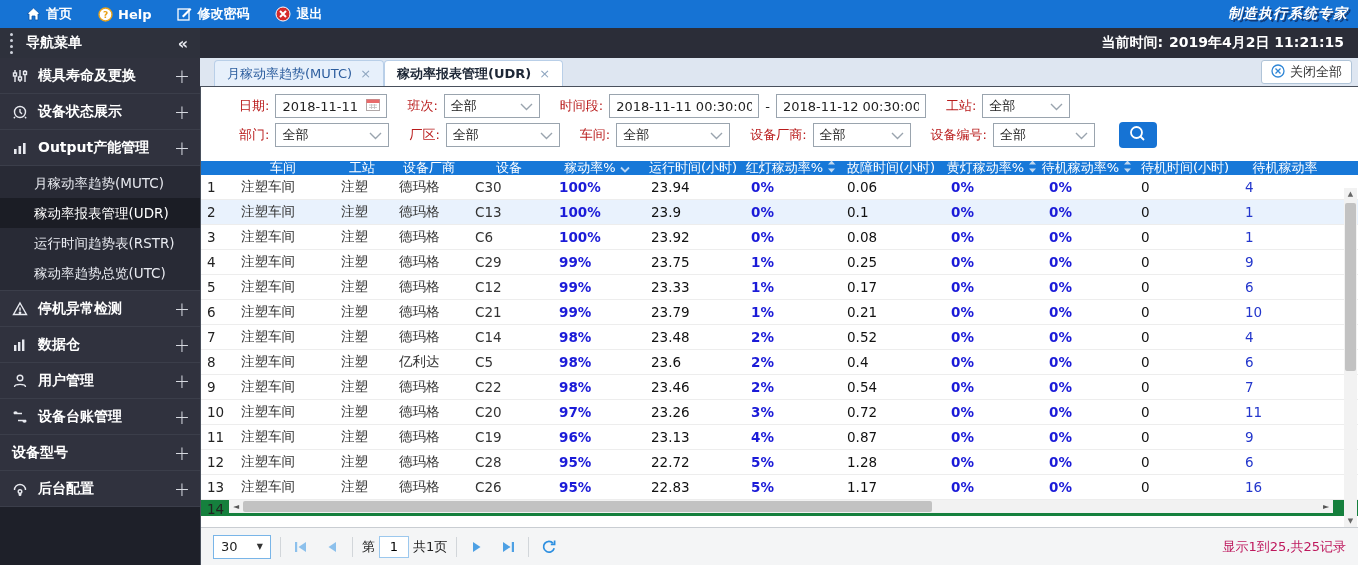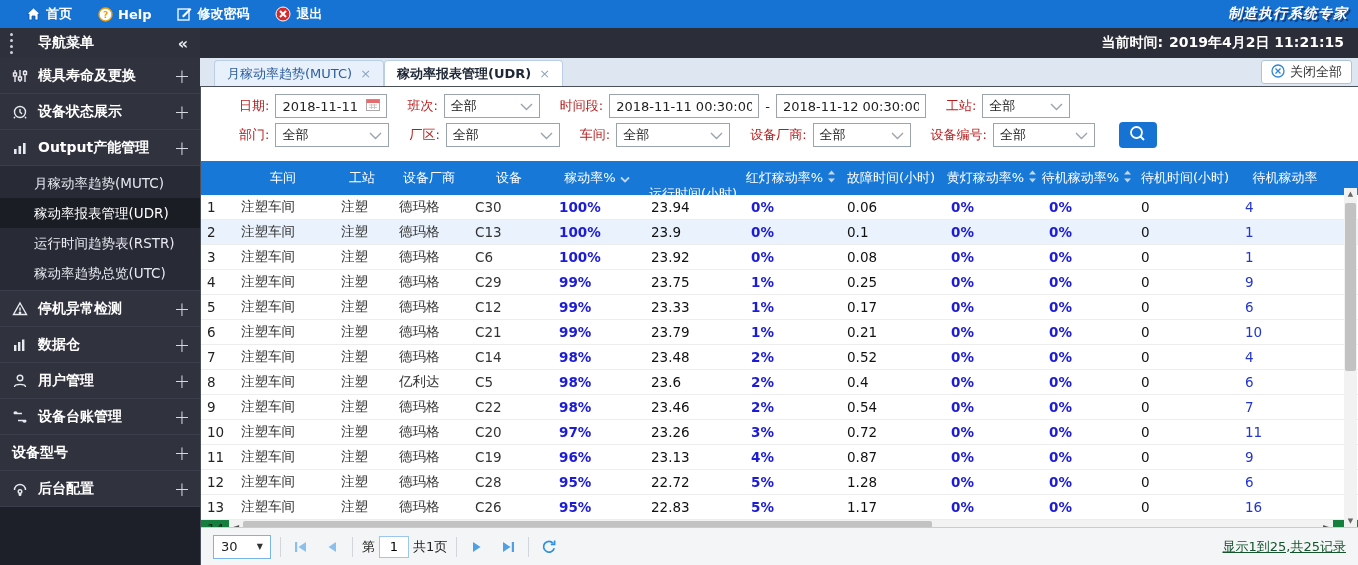--- a/index.html
+++ b/index.html
@@ -10,21 +10,21 @@
   .topbar { position:absolute; left:0; top:0; width:1358px; height:28px; background:#1673d4;
     display:flex; align-items:center; color:#fff; font-weight:bold; }
   .tb-item { display:flex; align-items:center; gap:5px; margin-left:26px; cursor:pointer; white-space:nowrap; }
   .tb-item svg { display:block; }
   .tb-welcome { margin-left:12px; text-shadow:1px 1px 0 #0d55a8; white-space:nowrap; }
   .tb-brand { margin-left:auto; margin-right:10px; font-style:italic; font-size:14px;
     text-shadow:2px 2px 0 #123a77; letter-spacing:1px; white-space:nowrap; }
 
   
   .sidebar-head { position:absolute; left:0; top:28px; width:200px; height:30px; background:#2e313c;
-    display:flex; align-items:center; color:#fff; font-weight:bold; font-size:14px;gap:12px; }
+    display:flex; align-items:center; color:#fff; font-weight:bold; font-size:14px; }
   .dots { width:4px; margin:0 12px 0 10px; display:flex; flex-direction:column; gap:3px; }
   .dots i { width:3px; height:3px; border-radius:50%; background:#cfd3dc; }
   .collapse { margin-left:auto; margin-right:12px; font-size:16px; cursor:pointer; color:#e8eaf0; }
   .timebar { position:absolute; left:200px; top:28px; width:1158px; height:30px; background:#2b2d38;
     display:flex; align-items:center; justify-content:flex-end; color:#fff; font-weight:bold; font-size:14px;
     padding-right:14px; gap:6px; }
 
   
   .sidebar { position:absolute; left:0; top:58px; width:200px; height:507px; background:#30323e;
     display:flex; flex-direction:column; }
@@ -58,21 +58,21 @@
   .flabel:first-child { margin-left:24px; }
   .fbox { height:24px; border:1px solid #9aa4ae; background:#fff; display:flex; align-items:center;
     padding:0 6px; gap:6px; cursor:pointer; }
   .fbox .val { flex:1; white-space:nowrap; }
   .fsel { justify-content:space-between; }
   .ftext { border:1px solid #9aa4ae; height:24px; padding:0 6px; font:13px "DejaVu Sans","Liberation Sans",sans-serif; color:#222; }
   .searchbtn { width:38px; height:26px; background:#1673d4; border:none; border-radius:4px; margin-left:18px;
     display:flex; align-items:center; justify-content:center; cursor:pointer; }
 
   
-  .ghead { display:flex; height:34px; background:#1778d8; color:#fff; align-items:flex-start; }
+  .ghead { display:flex; height:14px; background:#1778d8; color:#fff; align-items:flex-end; }
   .th { display:flex; align-items:center; justify-content:center; gap:4px; height:100%; font-size:13px; white-space:nowrap; }
   .gbody { }
   .tr { display:flex; height:25px; align-items:center; border-bottom:1px solid #ededed; background:#fff; cursor:pointer; }
   .tr.sel { background:#e9f2fd; }
   .td { padding-left:8px; white-space:nowrap; overflow:hidden; font-size:13.5px; }
   .td.idx { color:#222; padding-left:6px; }
   .td.text { color:#333; }
   .td.num { color:#111; }
   .td.pct { color:#1b1bd8; font-weight:bold; }
   .td.count { color:#2336cc; }
@@ -97,21 +97,21 @@
   .pagebar { position:absolute; left:0; bottom:0; width:100%; height:38px; background:#f4f5f6;
     border-top:1px solid #c9cdd2; display:flex; align-items:center; padding:0 12px; gap:9px; }
   .psize { width:58px; height:24px; border:1px solid #79b5e8; background:#fff; display:flex; align-items:center;
     justify-content:space-between; padding:0 7px; cursor:pointer; }
   .psize .caret { font-size:8px; color:#333; }
   .psep { width:1px; height:20px; background:#d2d6da; }
   .pbtn { width:22px; height:22px; display:flex; align-items:center; justify-content:center; cursor:pointer; }
   .pageno { display:flex; align-items:center; gap:4px; }
   .pageno input { width:30px; height:22px; border:1px solid #9cc8ee; text-align:center;
     font:13px "DejaVu Sans","Liberation Sans",sans-serif; }
-  .psummary { margin-left:auto; color:#14532d;text-decoration:underline; }
+  .psummary { margin-left:auto; color:#be185d; }
 </style>
 </head>
 <body>
 
 <div class="topbar">
   <div class="tb-item">
     <span>
         <svg width="15" height="14" viewBox="0 0 15 14">
           <path d="M7.5 1 L14 7 H12 V13 H9 V9 H6 V13 H3 V7 H1 Z" fill="#fff" stroke="#0d55a8" stroke-width="0.8"></path>
         </svg>

